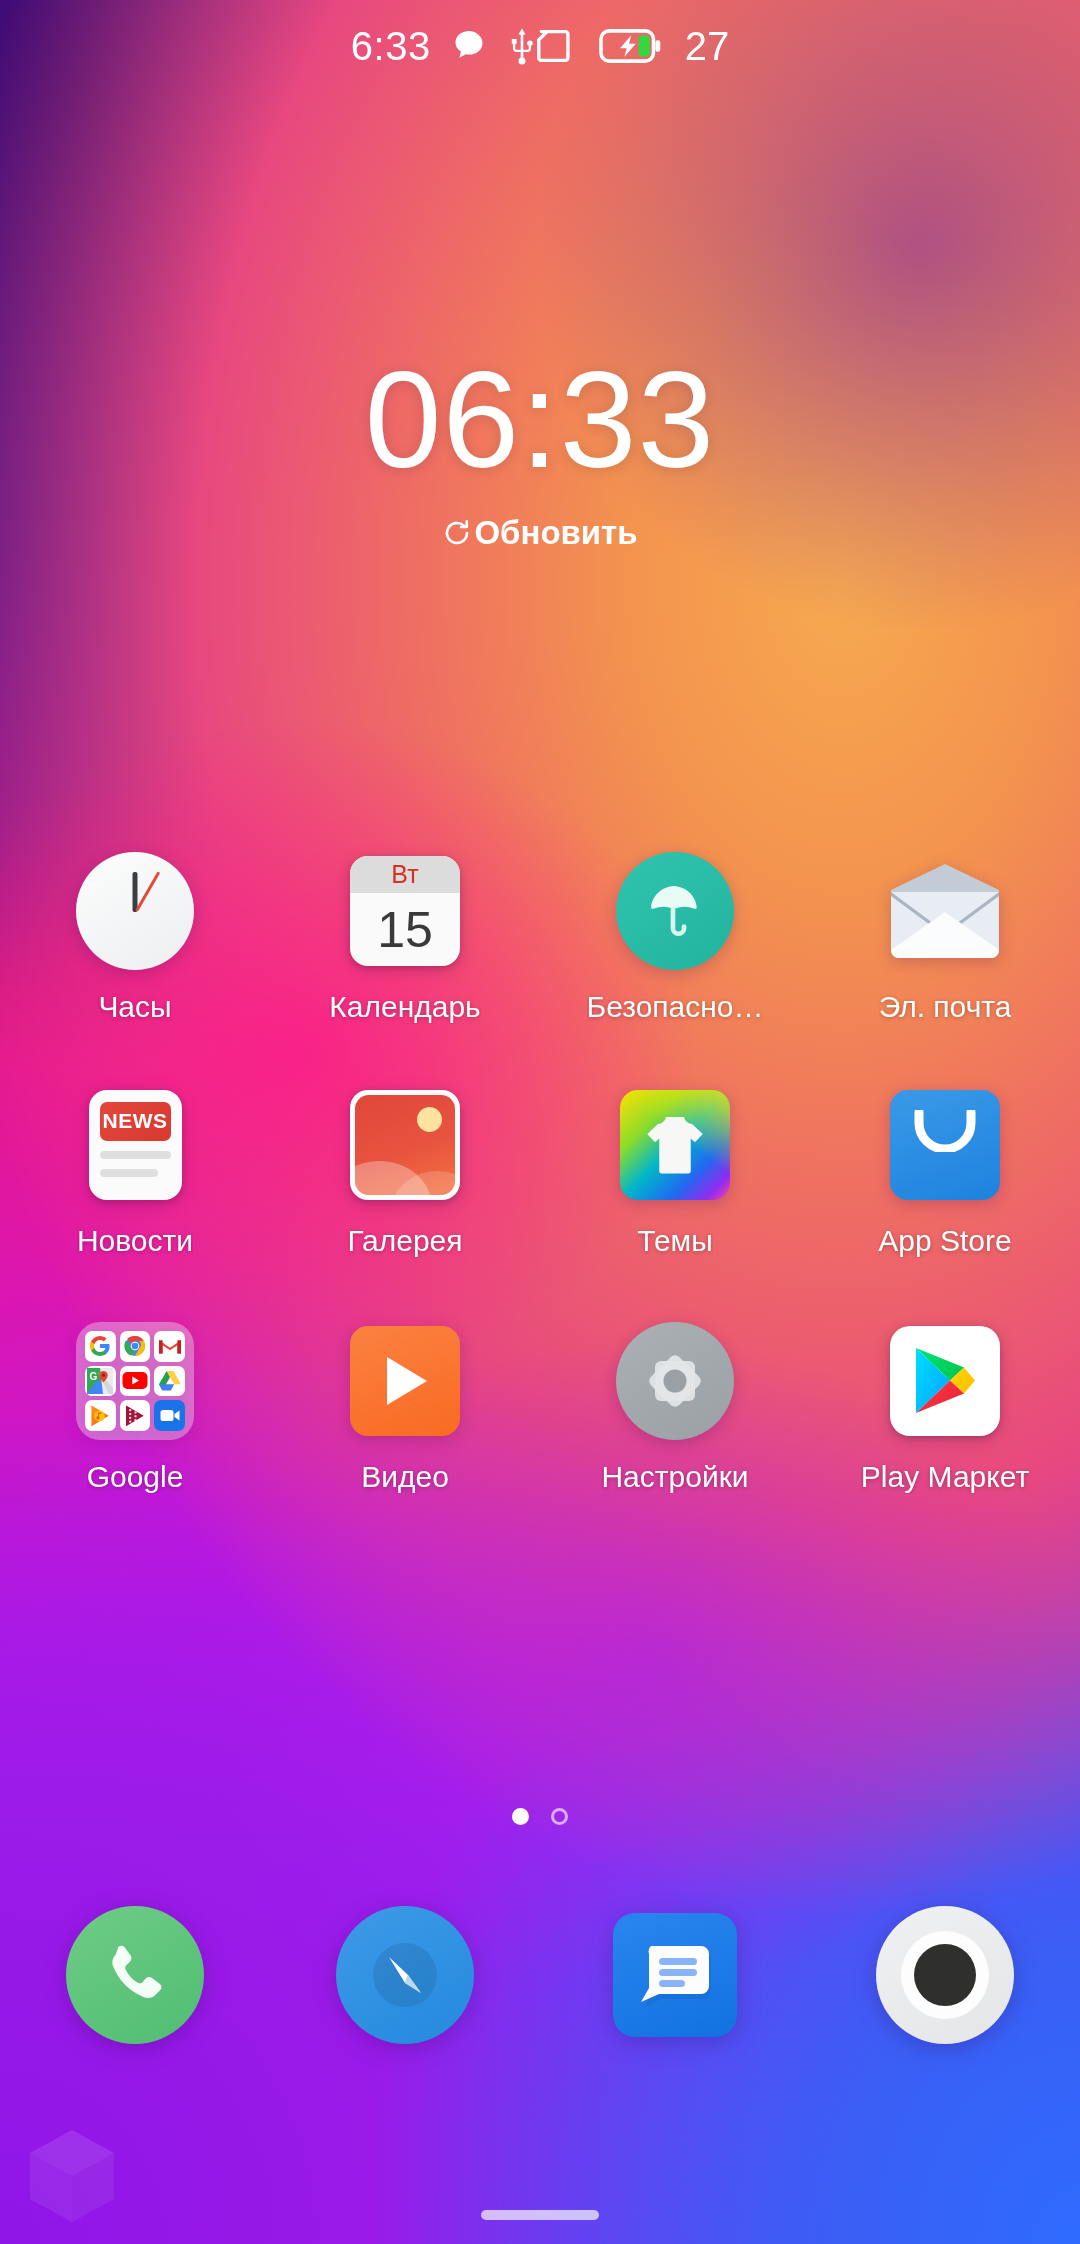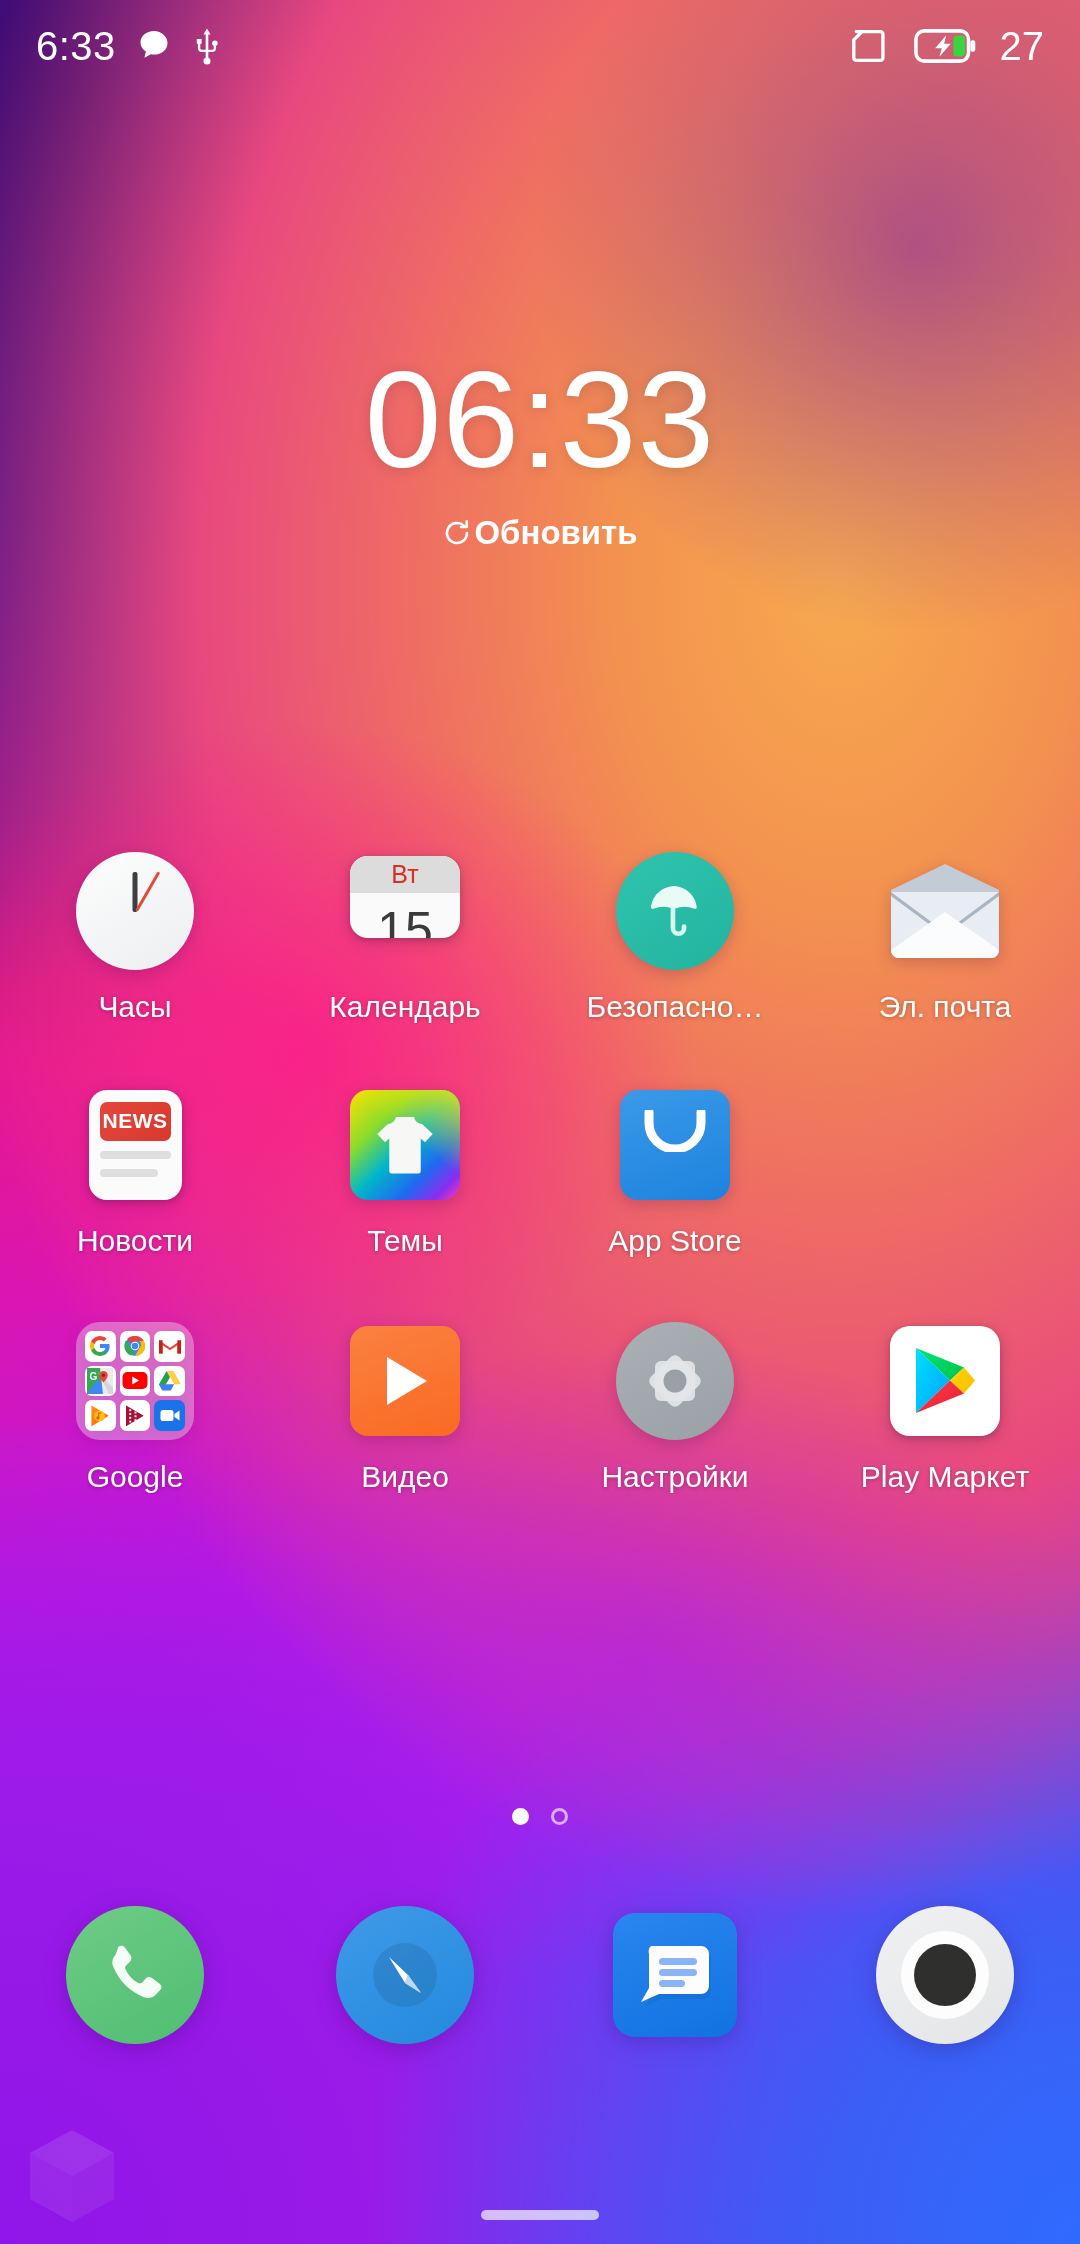--- a/index.html
+++ b/index.html
@@ -36,21 +36,21 @@
 
   
   .hexagon {
     position:absolute; left:30px; top:2130px; width:84px; height:92px;
     opacity:.30;
   }
 
   
   #statusbar {
     position:absolute; left:0; top:0; width:1080px; height:92px;
-    display:flex; align-items:center; justify-content:space-between;
+    display:flex; align-items:center; justify-content:center;
     padding:0 36px; color:#fff; z-index:5;
   }
   .sb-left, .sb-right { display:flex; align-items:center; gap:20px; }
   .sb-time { font-size:40px; font-weight:400; letter-spacing:.5px; }
   .sb-batt-num { font-size:40px; font-weight:400; margin-left:4px; }
 
   
   #clock-widget {
     position:absolute; left:0; top:350px; width:1080px;
     text-align:center; color:#fff; z-index:4;
@@ -86,21 +86,21 @@
   }
 
   
   .ic-clock { width:118px; height:118px; border-radius:50%;
     background:linear-gradient(150deg,#fdfdfd 0%,#eceef0 100%); position:relative; }
   .ic-clock .hand-h { position:absolute; left:50%; top:20px; width:5px; height:40px;
     background:#3c3f41; transform:translateX(-50%); border-radius:2px; }
   .ic-clock .hand-m { position:absolute; left:50%; top:59px; width:3px; height:45px;
     background:#e34a3a; transform-origin:top center; transform:rotate(-150deg); border-radius:2px; }
 
-  .ic-cal { width:110px; height:82px; border-radius:18px; overflow:hidden;
+  .ic-cal { width:110px; height:110px; border-radius:18px; overflow:hidden;
     background:#fafafa; margin:4px auto; box-shadow:0 2px 6px rgba(0,0,0,.15); }
   .ic-cal .cal-head { height:37px; background:#dcdcdc; display:flex;
     align-items:center; justify-content:center; }
   .ic-cal .cal-dow { color:#d63024; font-size:25px; font-weight:400; }
   .ic-cal .cal-day { height:73px; display:flex; align-items:center;
     justify-content:center; color:#3a3a3a; font-size:50px; font-weight:300;text-align:right; }
 
   .ic-sec { width:118px; height:118px; border-radius:50%;
     background:linear-gradient(145deg,#2fc4ad 0%,#23b39f 100%);
     display:flex; align-items:center; justify-content:center; }
@@ -313,20 +313,32 @@
       <div class="icon-box">
         <div class="ic-news">
           <div class="news-badge">NEWS</div>
           <div class="news-line"></div>
           <div class="news-line short"></div>
         </div>
       </div>
       <div class="app-label">Новости</div>
     </div>
 
+    <div class="app-cell">
+      <div class="icon-box">
+        <div class="ic-gal">
+            <div class="gal-inner">
+          <div class="gal-sun"></div>
+              <div class="gal-hill1"></div>
+              <div class="gal-hill2"></div>
+        </div>
+          </div>
+      </div>
+      <div class="app-label">Галерея</div>
+    </div>
 
     <div class="app-cell">
       <div class="icon-box">
         <div class="ic-themes">
           <svg width="64" height="62" viewBox="0 0 24 23" style="position:relative">
             <path d="M8.6 1 H15.4 c.3 1.6 1.6 2.6 3 2.6 l4 3.8 -2.9 3.1 -1.6 -1.4 V21.3 a.9 .9 0 0 1 -.9 .9 H7 a.9 .9 0 0 1 -.9 -.9 V9.1 L4.5 10.5 1.6 7.4 l4 -3.8 c1.4 0 2.7 -1 3 -2.6 z" fill="#f7f8f6"></path>
           </svg>
         </div>
       </div>
       <div class="app-label">Темы</div>

